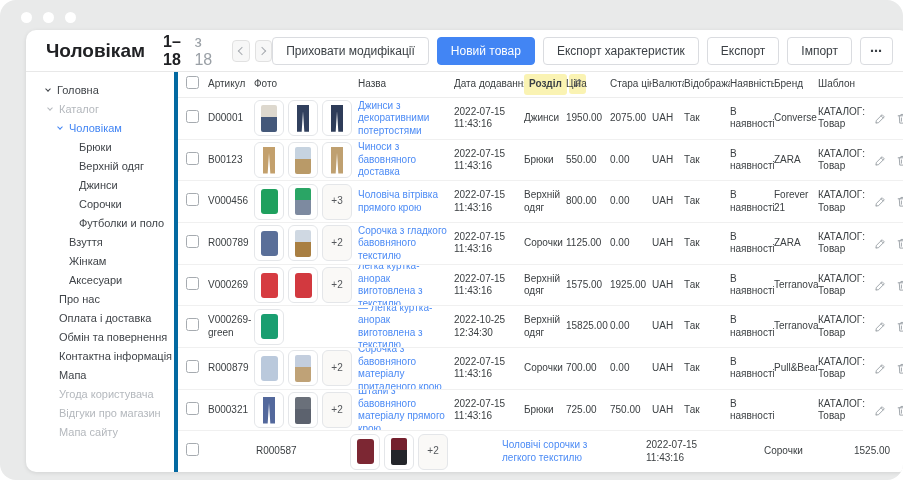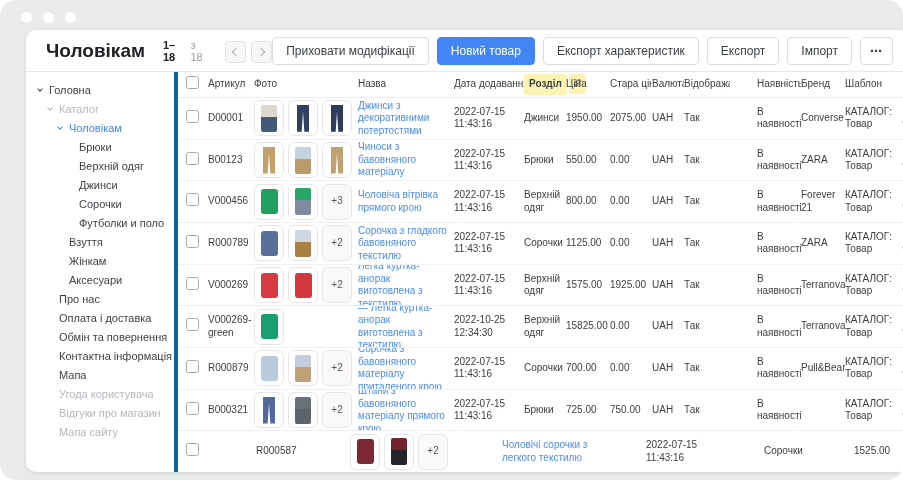--- a/index.html
+++ b/index.html
@@ -8,55 +8,55 @@
          font-family:"Liberation Sans","DejaVu Sans",sans-serif;color:#3c4043;}
   
   .dots{position:absolute;top:12px;left:21px;display:flex;gap:11px;}
   .dot{width:11px;height:11px;border-radius:50%;background:#fff;}
   
   .card{position:absolute;top:30px;left:26px;width:883px;height:442px;background:#fff;border-radius:10px;
         box-shadow:0 1px 4px rgba(0,0,0,.10);overflow:hidden;display:flex;flex-direction:column;}
   
   .topbar{height:42px;flex:0 0 auto;display:flex;align-items:center;padding:0 16px 0 20px;border-bottom:1px solid #e8e8e8;}
   .page-title{font-size:19px;font-weight:bold;color:#202124;margin-right:18px;}
-  .pagination{display:flex;align-items:flex-end;font-size:11px;}
+  .pagination{display:flex;align-items:center;font-size:16px;}
   .pag-range{font-weight:bold;color:#202124;}
   .pag-total{color:#9aa0a6;margin-left:4px;margin-right:10px;}
   .pag-btn{width:22px;height:22px;border:1px solid #e1e1e1;border-radius:4px;background:#f7f7f7;
            display:inline-flex;align-items:center;justify-content:center;margin-left:5px;cursor:pointer;}
   .chev{display:inline-block;width:6px;height:6px;border-left:1.5px solid #a7abb0;border-bottom:1.5px solid #a7abb0;}
   .chev.left{transform:rotate(45deg);margin-left:2px;}
   .chev.right{transform:rotate(-135deg);margin-right:2px;}
   .topbar-actions{margin-left:auto;display:flex;gap:8px;align-items:center;}
   .btn{height:28px;padding:0 13px;border:1px solid #dadce0;border-radius:4px;background:#fff;font-size:12px;
        color:#3b4045;display:inline-flex;align-items:center;white-space:nowrap;cursor:pointer;
        font-family:"Liberation Sans","DejaVu Sans",sans-serif;}
   .btn.primary{background:#4285f4;border-color:#4285f4;color:#fff;}
   .btn.more{padding:0 9px;font-weight:bold;letter-spacing:1px;}
   
   .cardbody{flex:1;display:flex;min-height:0;}
   .sidebar{width:148px;flex:0 0 auto;padding-top:8px;overflow:hidden;}
   .nav-item{height:19px;display:flex;align-items:center;font-size:11px;color:#3f4348;cursor:pointer;white-space:nowrap;}
   .nav-item.muted{color:#b4b8bd;}
   .nav-item.active{color:#4285f4;}
-  .nav-item.lv0{padding-left:12px;}.nav-item.lv1{padding-left:22px;}.nav-item.lv2{padding-left:32px;}.nav-item.lv3{padding-left:42px;}
+  .nav-item.lv0{padding-left:20px;}.nav-item.lv1{padding-left:22px;}.nav-item.lv2{padding-left:32px;}.nav-item.lv3{padding-left:42px;}
   .nav-chev{flex:0 0 11px;display:inline-flex;}
   .nav-chev i{width:4px;height:4px;border-right:1.3px solid currentColor;border-bottom:1.3px solid currentColor;
               transform:rotate(45deg);margin-top:-2px;}
   
   .table{flex:1;display:flex;flex-direction:column;border-left:4px solid #0369a1;min-width:0;}
   .thead{height:26px;flex:0 0 auto;display:flex;align-items:center;padding-left:8px;font-size:9px;color:#9aa0a6;
          border-bottom:1px solid #ededed;overflow:hidden;}
   .tbody{flex:1;display:flex;flex-direction:column;min-height:0;}
   .trow{flex:1;display:flex;align-items:center;padding-left:8px;border-bottom:1px solid #f0f0f0;overflow:hidden;}
   .trow:last-child{border-bottom:none;gap:48px;}
   .cell{flex:0 0 auto;padding-right:6px;font-size:10px;line-height:1.25;color:#3c4043;overflow:hidden;}
   .c-select{width:22px;}.c-article{width:46px;}.c-photo{width:104px;}.c-name{width:96px;}
   .c-date{width:70px;}.c-section{width:42px;}.c-price{width:44px;}.c-oldprice{width:42px;}
-  .c-currency{width:32px;}.c-display{width:46px;}.c-availability{width:44px;margin-left:27px;}.c-brand{width:44px;}
+  .c-currency{width:32px;}.c-display{width:46px;}.c-availability{width:44px;}.c-brand{width:44px;}
   .c-template{width:56px;}.c-actions{width:38px;display:flex;gap:9px;align-items:center;}
   .th{white-space:nowrap;}
   .checkbox{display:inline-block;width:13px;height:13px;border:1.5px solid #a6abb0;border-radius:2.5px;background:#fff;cursor:pointer;}
   .hl{background:#faf3b3;border-radius:3px;padding:4px 5px;color:#3b4045;display:inline-flex;align-items:center;}
   .hl b{font-size:10px;}
   .hl.sort{margin-left:2px;padding:3px 4px;font-size:11px;color:#5f6368;cursor:pointer;}
   .name-link{color:#4c8bf5;text-decoration:none;cursor:pointer;display:block;}
   .c-photo{display:flex;align-items:center;}
   .thumb{flex:0 0 30px;width:30px;height:36px;border:1px solid #e4e6e9;border-radius:6px;background:#fff;
          margin-right:4px;display:inline-flex;align-items:center;justify-content:center;overflow:hidden;}
@@ -297,21 +297,21 @@
                   <i class="ph ph-pants" style="background: rgb(195, 160, 108);"></i>
                 </span>
                 <span class="thumb">
                   <i class="ph ph-split" style="background: linear-gradient(rgb(198, 211, 224) 0px, rgb(198, 211, 224) 45%, rgb(185, 154, 104) 45%, rgb(185, 154, 104) 100%);"></i>
                 </span>
                 <span class="thumb">
                   <i class="ph ph-pants" style="background: rgb(191, 160, 112);"></i>
                 </span>
               </div>
     <div class="cell c-name">
-                <a class="name-link">Чиноси з бавовняного матеріалу</a>
+                <a class="name-link">Чиноси з бавовняного доставка</a>
               </div>
     <div class="cell c-date">2022-07-15 11:43:16</div>
     <div class="cell c-section">Брюки</div>
     <div class="cell c-price">550.00</div>
     <div class="cell c-oldprice">0.00</div>
     <div class="cell c-currency">UAH</div>
     <div class="cell c-display">Так</div>
     <div class="cell c-availability">В наявності</div>
     <div class="cell c-brand">ZARA</div>
     <div class="cell c-template">КАТАЛОГ: Товар</div>

